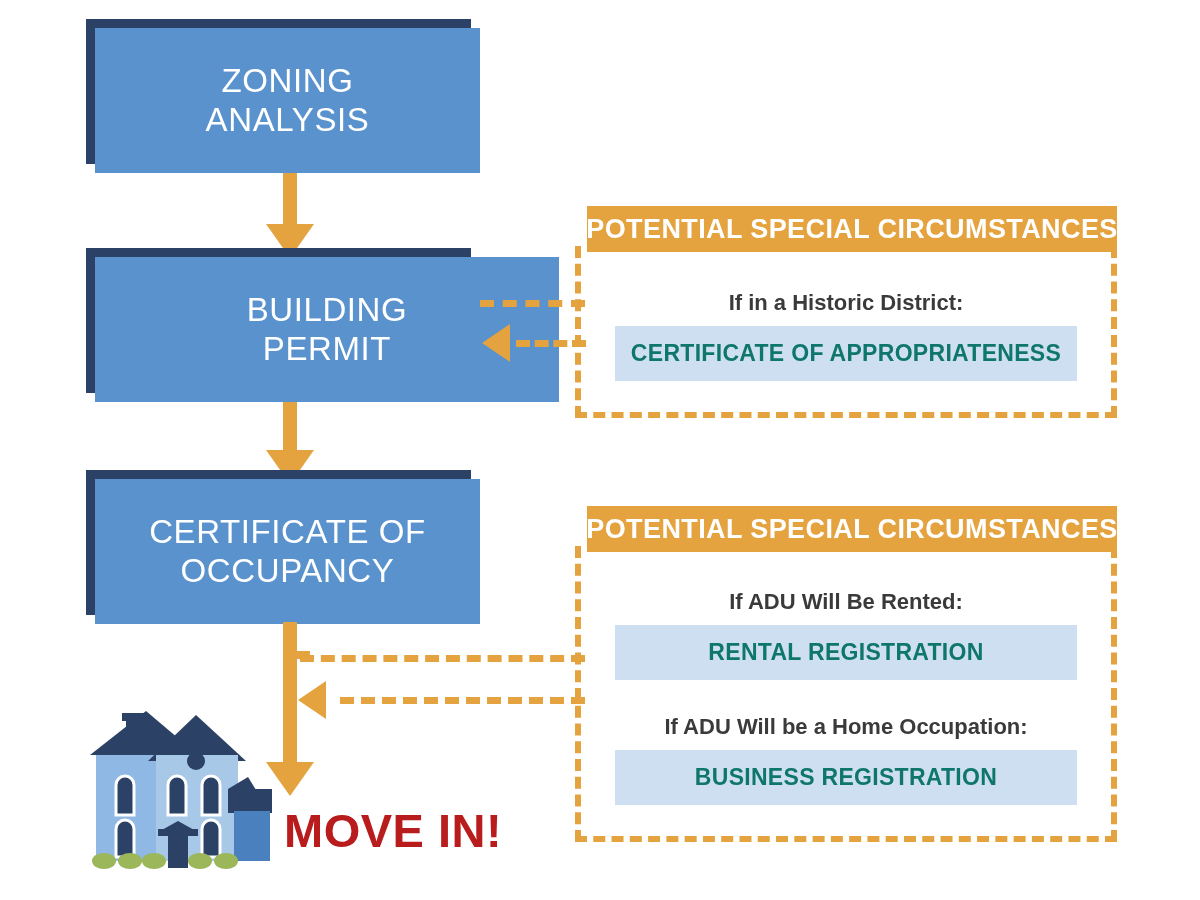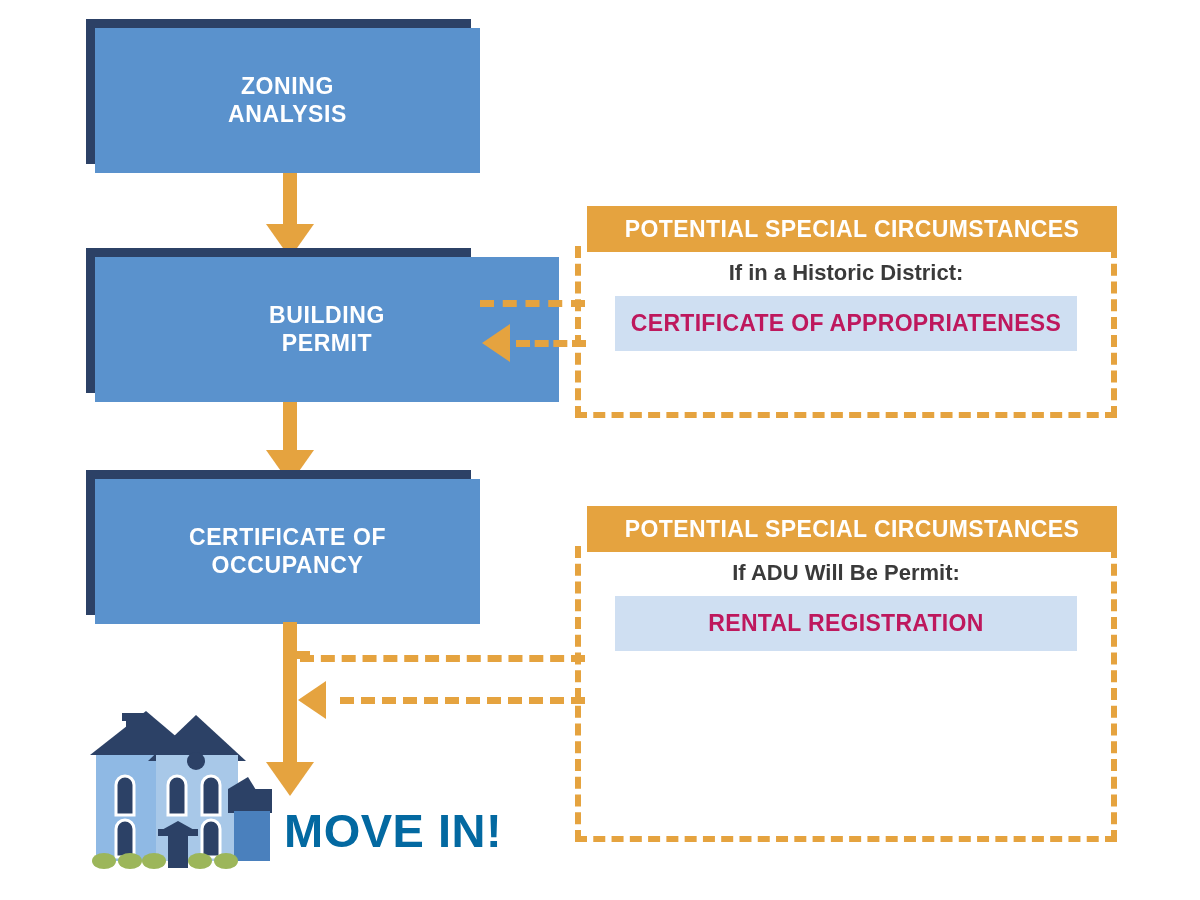--- a/index.html
+++ b/index.html
@@ -34,22 +34,22 @@
     left: 9px;
     top: 9px;
     background: #5a92cd;
     display: flex;
     align-items: center;
     justify-content: center;
     text-align: center;
   }
   .step-label {
     color: #ffffff;
-    font-weight: bold;
-    font-size: 23px;
+    font-weight: normal;
+    font-size: 33px;
     line-height: 1.18;
     letter-spacing: 0.6px;
     text-transform: uppercase;
     white-space: pre-line;
   }
 
   
   .v-arrow {
     position: absolute;
   }
@@ -93,48 +93,48 @@
     right: 0;
     height: 46px;
     background: #e5a33f;
     display: flex;
     align-items: center;
     justify-content: center;
   }
   .panel-head-label {
     color: #ffffff;
     font-weight: bold;
-    font-size: 23px;
+    font-size: 27px;
     letter-spacing: 0.4px;
     text-transform: uppercase;
     white-space: nowrap;
   }
   .panel-content {
     position: absolute;
     left: 0;
     right: 0;
     top: 46px;
     bottom: 0;
     display: flex;
     flex-direction: column;
-    justify-content: flex-start;
+    justify-content: center;
     box-sizing: border-box;
     padding: 8px 40px;
   }
   .cond-group { width: 100%; }
   .cond-label {
     text-align: center;
     color: #3a3a3a;
     font-weight: bold;
     font-size: 22px;
     margin-bottom: 10px;
   }
   .cond-chip {
     background: #cfdff2;
-    color: #be185d;
+    color: #0f766e;
     font-weight: bold;
     font-size: 23px;
     letter-spacing: 0.3px;
     text-transform: uppercase;
     text-align: center;
     padding: 14px 10px;
     box-sizing: border-box;
   }
   .cond-gap { height: 34px; }
 
@@ -153,21 +153,21 @@
     border-right: 28px solid #e5a33f;
   }
   .tee {
     position: absolute;
     background: #e5a33f;
   }
 
   
   .move-in {
     position: absolute;
-    color: #0369a1;
+    color: #b91c1c;
     font-weight: bold;
     font-size: 47px;
     letter-spacing: 0.5px;
     text-transform: uppercase;
     white-space: nowrap;
   }
   .house {
     position: absolute;
   }
 </style>
@@ -233,24 +233,28 @@
   <div class="dash-h" style="left:516px; top:340px; width:70px;"></div>
   <div class="left-head" style="left:482px; top:324px;"></div>
 
   <div class="panel" style="left:575px; top:506px; width:542px; height:336px;">
     <div class="panel-body" style="top:40px;"></div>
     <div class="panel-head">
       <span class="panel-head-label">Potential Special Circumstances</span>
     </div>
     <div class="panel-content">
       <div class="cond-group">
-        <div class="cond-label">If ADU Will Be Permit:</div>
+        <div class="cond-label">If ADU Will Be Rented:</div>
         <div class="cond-chip">Rental Registration</div>
       </div>
       <div class="cond-gap"></div>
+      <div class="cond-group">
+        <div class="cond-label">If ADU Will be a Home Occupation:</div>
+        <div class="cond-chip">Business Registration</div>
+      </div>
     </div>
   </div>
 
   <div class="dash-h" style="left:300px; top:655px; width:285px;"></div>
   <div class="tee" style="left:288px; top:651px; width:22px; height:8px;"></div>
 
   <div class="dash-h" style="left:340px; top:697px; width:245px;"></div>
   <div class="left-head" style="left:298px; top:681px;"></div>
 
   <div class="house" style="left:88px; top:703px; width:200px; height:170px;">

